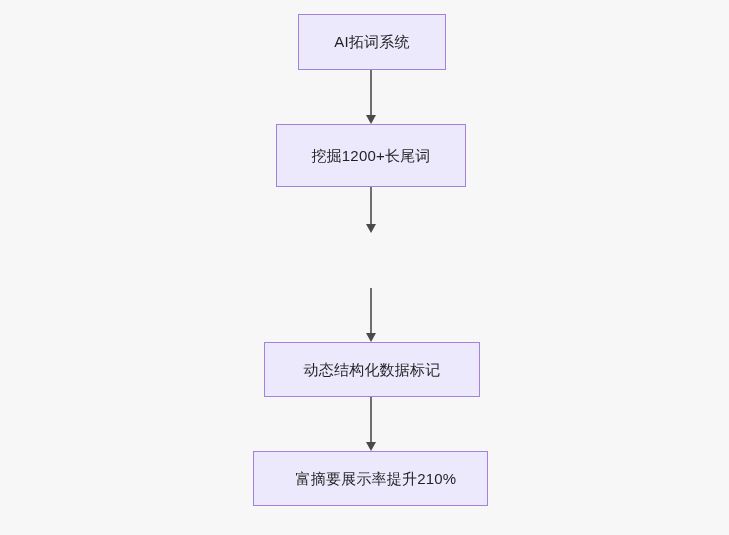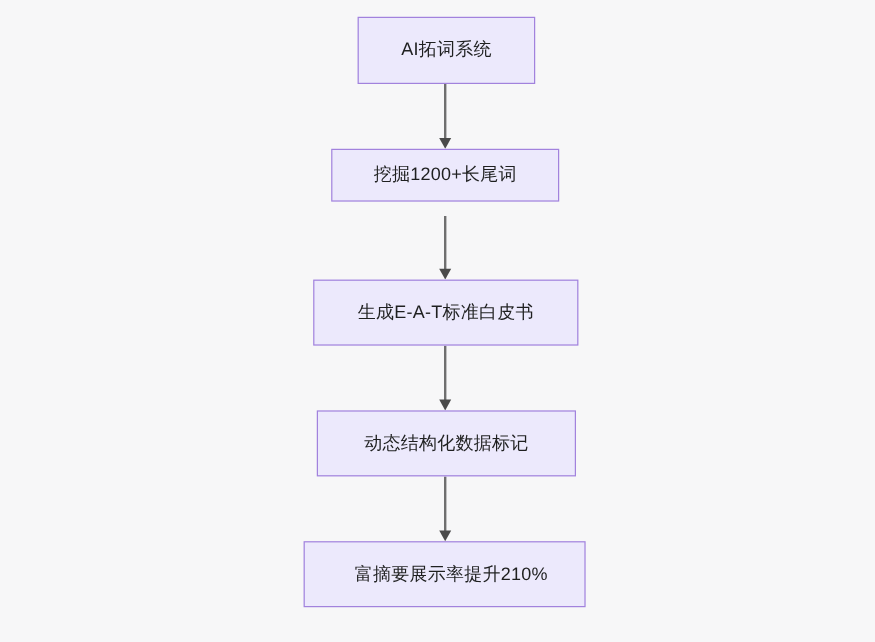--- a/index.html
+++ b/index.html
@@ -38,21 +38,21 @@
     font-size: 15px;
     line-height: 1.2;
     color: #1f2020;
     font-weight: 400;
     letter-spacing: 0.2px;
     white-space: nowrap;
     text-align: center;
   }
 
   .node-1 { left: 298px; top: 14px;  width: 148px; height: 56px; }
-  .node-2 { left: 276px; top: 124px; width: 190px; height: 44px; justify-content: center; }
+  .node-2 { left: 276px; top: 124px; width: 190px; height: 63px; justify-content: center; }
   .node-3 { left: 261px; top: 233px; width: 221px; height: 55px; }
   .node-4 { left: 264px; top: 342px; width: 216px; height: 55px; }
   .node-5 { left: 253px; top: 451px; width: 235px; height: 55px; padding-left: 11px; }
 
   
   .edge {
     position: absolute;
     left: 0;
     top: 0;
     width: 729px;
@@ -101,23 +101,20 @@
   </svg>
 
   <div class="node node-1">
     <span class="node-label">AI拓词系统</span>
   </div>
 
   <div class="node node-2">
     <span class="node-label">挖掘1200+长尾词</span>
   </div>
 
-  <div class="node node-3">
-    <span class="node-label">生成E-A-T标准白皮书</span>
-  </div>
 
   <div class="node node-4">
     <span class="node-label">动态结构化数据标记</span>
   </div>
 
   <div class="node node-5">
     <span class="node-label">富摘要展示率提升210%</span>
   </div>
 
 </div>

